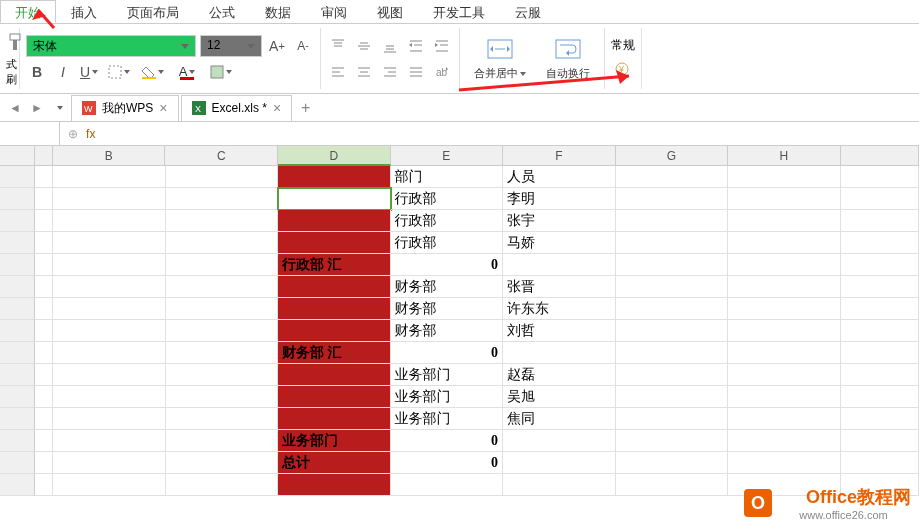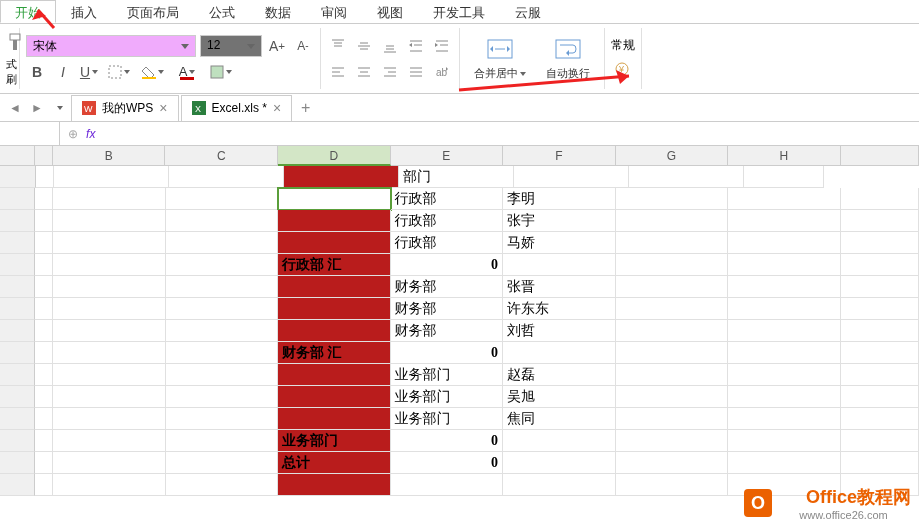--- a/index.html
+++ b/index.html
@@ -6,21 +6,21 @@
     body { font-family: "Microsoft YaHei", SimSun, sans-serif; font-size: 12px; background: #fff; overflow: hidden; width: 919px; height: 529px; position: relative; }
     
     .menu-bar { display: flex; height: 24px; border-bottom: 1px solid #ccc; position: relative; }
     .menu-item { padding: 3px 14px; cursor: pointer; color: #333; font-size: 13px; border: 1px solid transparent; }
     .menu-item.active { color: #2e9e3c; border: 1px solid #ccc; border-bottom: 1px solid #fff; background: #fff; position: relative; z-index: 2; }
     
     .ribbon { display: flex; height: 70px; border-bottom: 1px solid #ccc; padding: 4px 0; background: #fff; }
     .ribbon-group { display: flex; flex-direction: column; padding: 0 6px; border-right: 1px solid #e0e0e0; justify-content: center; gap: 4px; }
     .ribbon-row { display: flex; align-items: center; gap: 4px; }
     
-    .font-select { width: 170px; height: 22px; border: 1px solid #ccc; padding: 2px 6px; background: #f0abfc; font-size: 12px; position: relative; }
+    .font-select { width: 170px; height: 22px; border: 1px solid #ccc; padding: 2px 6px; background: #22c55e; font-size: 12px; position: relative; }
     .font-select::after { content: ''; position: absolute; right: 6px; top: 8px; border-left: 4px solid transparent; border-right: 4px solid transparent; border-top: 5px solid #666; }
     .size-select { width: 62px; height: 22px; border: 1px solid #ccc; padding: 2px 6px; background: #737373; font-size: 12px; position: relative; }
     .size-select::after { content: ''; position: absolute; right: 6px; top: 8px; border-left: 4px solid transparent; border-right: 4px solid transparent; border-top: 5px solid #666; }
     
     .icon-btn { width: 22px; height: 22px; display: flex; align-items: center; justify-content: center; cursor: pointer; color: #555; }
     .icon-btn-wide { width: 30px; }
     .bold { font-weight: bold; font-size: 14px; }
     .italic { font-style: italic; font-size: 14px; }
     .underline { text-decoration: underline; font-size: 14px; }
     
@@ -33,21 +33,21 @@
     .doc-tabs { display: flex; height: 28px; align-items: center; border-bottom: 1px solid #ccc; padding-left: 4px; }
     .nav-btn { width: 22px; height: 22px; display: flex; align-items: center; justify-content: center; cursor: pointer; color: #888; }
     .doc-tab { display: flex; align-items: center; padding: 4px 10px; border: 1px solid #ccc; border-bottom: none; margin: 0 1px; gap: 6px; background: #fff; height: 26px; }
     .doc-tab-icon { width: 14px; height: 14px; }
     .doc-tab-close { cursor: pointer; color: #888; font-size: 14px; }
     .add-tab { cursor: pointer; color: #888; font-size: 16px; padding: 0 8px; }
     
     .formula-bar { display: flex; height: 24px; align-items: center; border-bottom: 1px solid #ccc; }
     .name-box { width: 60px; height: 100%; border-right: 1px solid #ccc; }
     .fx-area { display: flex; align-items: center; gap: 8px; padding: 0 8px; }
-    .fx-label { font-style: italic; color: #6d28d9; }
+    .fx-label { color: #a16207; }
     
     .sheet { display: flex; flex-direction: column; }
     .col-headers { display: flex; height: 20px; }
     .corner { width: 36px; border-right: 1px solid #ccc; border-bottom: 1px solid #ccc; background: #f0f0f0; }
     .col-header { border-right: 1px solid #ccc; border-bottom: 1px solid #ccc; background: #f0f0f0; text-align: center; line-height: 20px; color: #555; }
     .col-header.selected { background: #d3e6c6; border-bottom: 2px solid #5a9e3a; }
     
     .grid-row { display: flex; height: 22px; }
     .row-header { width: 36px; border-right: 1px solid #ccc; border-bottom: 1px solid #e0e0e0; background: #f0f0f0; text-align: center; line-height: 22px; color: #555; }
     .cell { border-right: 1px solid #e0e0e0; border-bottom: 1px solid #e0e0e0; padding: 2px 4px; font-size: 14px; font-family: SimSun, serif; overflow: hidden; white-space: nowrap; line-height: 18px; }
@@ -302,20 +302,21 @@
     <div class="col-header col-I"></div>
   </div>
   <div id="grid-body">
       <div class="grid-row">
         <div class="row-header"></div>
         <div class="cell col-A"></div>
         <div class="cell col-B"></div>
         <div class="cell col-C"></div>
         <div class="cell col-D sel-col"></div>
         <div class="cell col-E">部门</div>
+        <div class="cell col-F">人员</div>
         <div class="cell col-G"></div>
         <div class="cell col-H"></div>
         <div class="cell col-I"></div>
       </div>
       <div class="grid-row">
         <div class="row-header"></div>
         <div class="cell col-A"></div>
         <div class="cell col-B"></div>
         <div class="cell col-C"></div>
         <div class="cell col-D sel-col active"></div>

